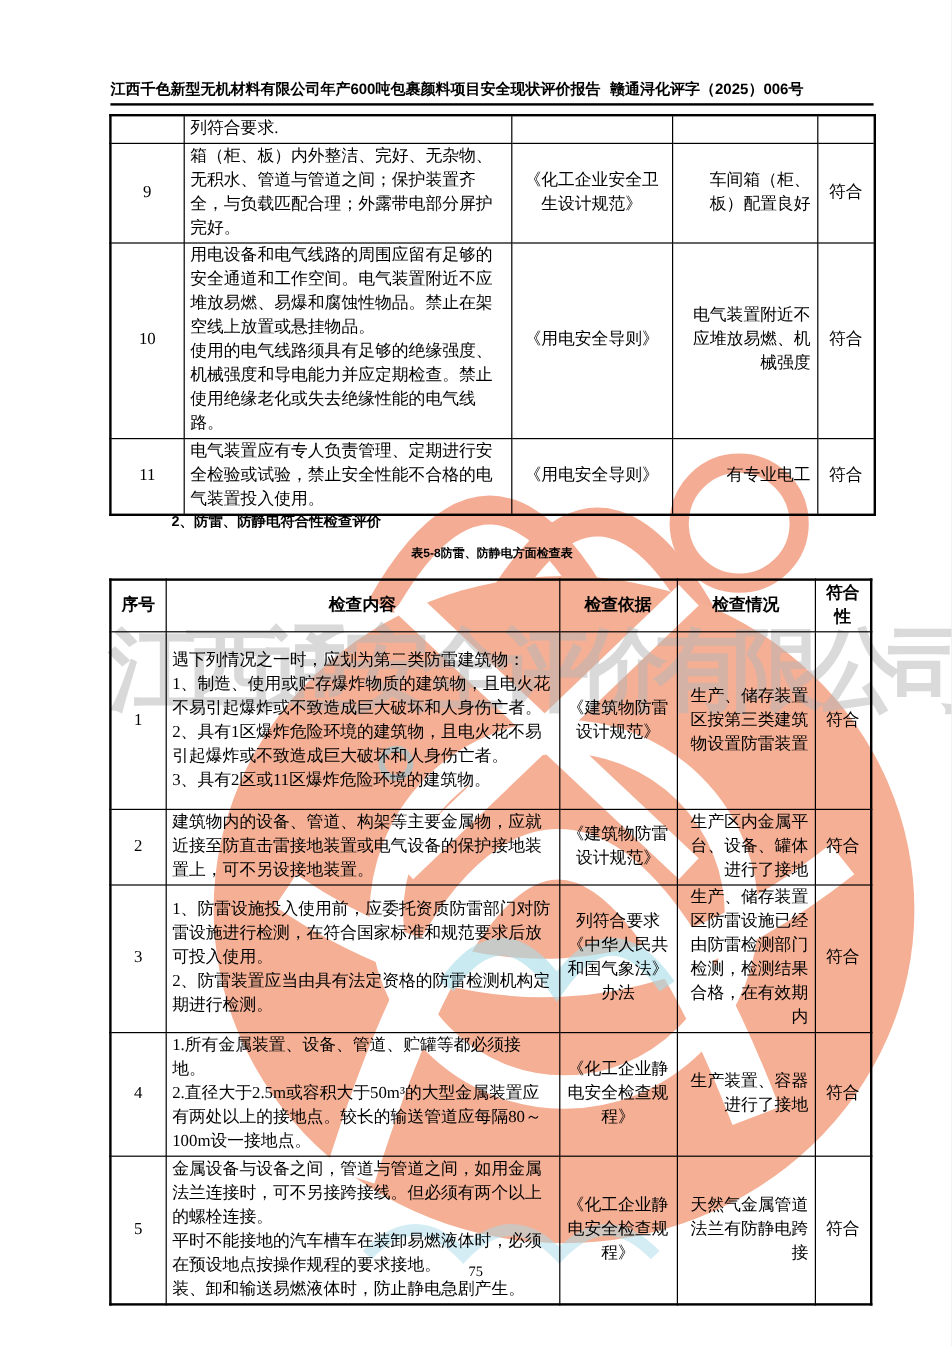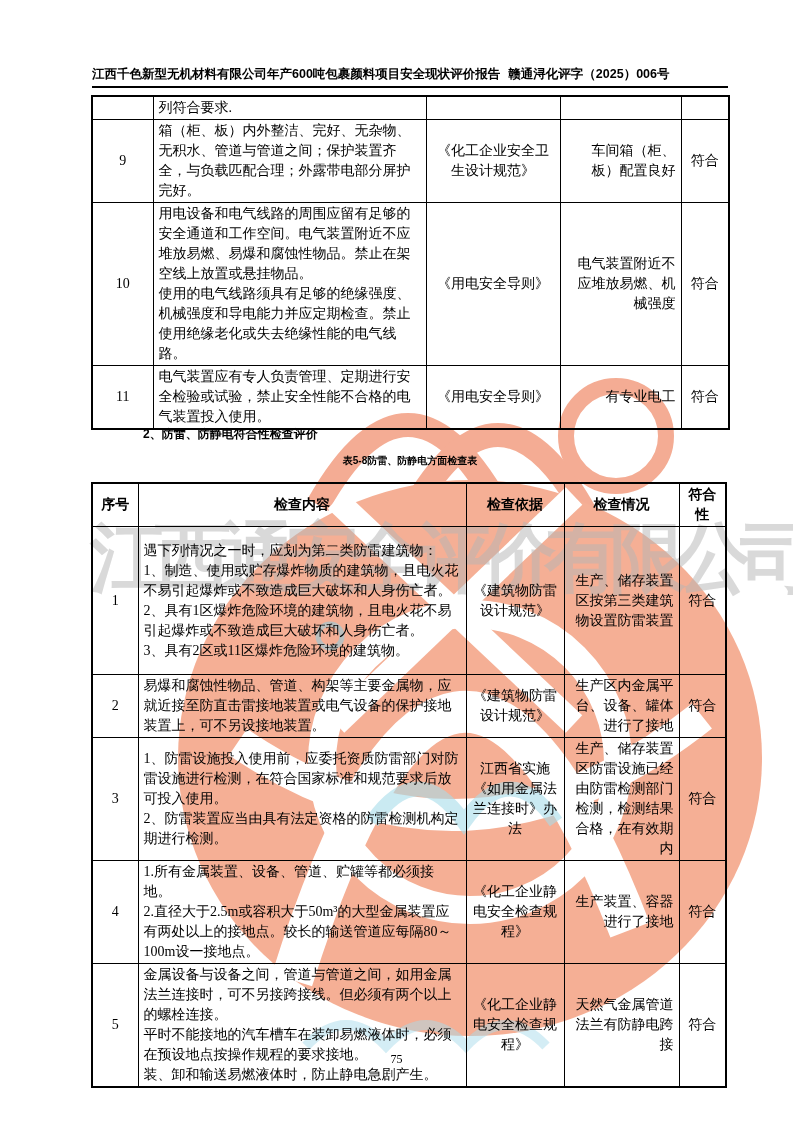--- a/index.html
+++ b/index.html
@@ -160,30 +160,30 @@
         <td class="ccontent">遇下列情况之一时，应划为第二类防雷建筑物：
 1、制造、使用或贮存爆炸物质的建筑物，且电火花不易引起爆炸或不致造成巨大破坏和人身伤亡者。
 2、具有1区爆炸危险环境的建筑物，且电火花不易引起爆炸或不致造成巨大破坏和人身伤亡者。
 3、具有2区或11区爆炸危险环境的建筑物。</td>
         <td class="basis">《建筑物防雷设计规范》</td>
         <td class="situation">生产、储存装置区按第三类建筑物设置防雷装置</td>
         <td class="conf">符合</td>
       </tr>
       <tr style="height:57px">
         <td class="seq">2</td>
-        <td class="ccontent">易爆和腐蚀性物品、管道、构架等主要金属物，应就近接至防直击雷接地装置或电气设备的保护接地装置上，可不另设接地装置。</td>
+        <td class="ccontent">建筑物内的设备、管道、构架等主要金属物，应就近接至防直击雷接地装置或电气设备的保护接地装置上，可不另设接地装置。</td>
         <td class="basis">《建筑物防雷设计规范》</td>
         <td class="situation">生产区内金属平台、设备、罐体进行了接地</td>
         <td class="conf">符合</td>
       </tr>
       <tr style="height:120px">
         <td class="seq">3</td>
         <td class="ccontent">1、防雷设施投入使用前，应委托资质防雷部门对防雷设施进行检测，在符合国家标准和规范要求后放可投入使用。
 2、防雷装置应当由具有法定资格的防雷检测机构定期进行检测。</td>
-        <td class="basis">江西省实施《如用金属法兰连接时》办法</td>
+        <td class="basis">列符合要求《中华人民共和国气象法》办法</td>
         <td class="situation">生产、储存装置区防雷设施已经由防雷检测部门检测，检测结果合格，在有效期内</td>
         <td class="conf">符合</td>
       </tr>
       <tr style="height:85px">
         <td class="seq">4</td>
         <td class="ccontent">1.所有金属装置、设备、管道、贮罐等都必须接地。
 2.直径大于2.5m或容积大于50m³的大型金属装置应有两处以上的接地点。较长的输送管道应每隔80～100m设一接地点。</td>
         <td class="basis">《化工企业静电安全检查规程》</td>
         <td class="situation">生产装置、容器进行了接地</td>
         <td class="conf">符合</td>

